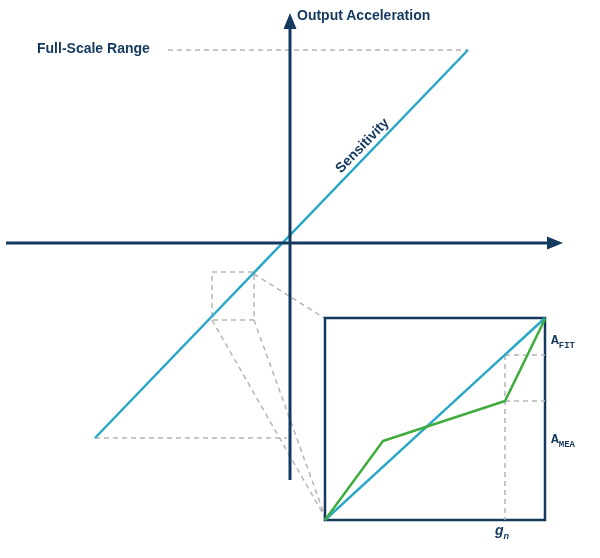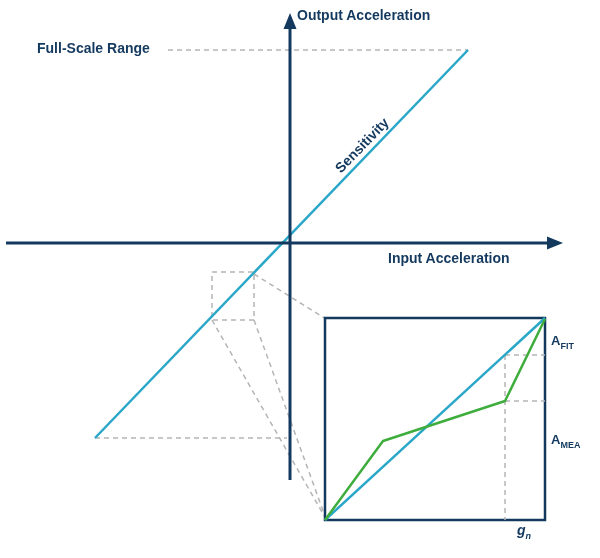--- a/index.html
+++ b/index.html
@@ -16,22 +16,22 @@
   }
   .diagram-svg{position:absolute;left:0;top:0;}
   .lbl{
     position:absolute;color:var(--navy);font-weight:bold;font-size:14px;
     white-space:nowrap;line-height:1.1;
   }
   .lbl .subtxt{font-size:9px;vertical-align:sub;}
   .sensitivity{
     transform:rotate(-46deg);transform-origin:left center;
   }
-  .side-lbl{font-size:13px;}
-  .gn-lbl{font-style:italic;font-weight:bold;font-size:14px;margin-left:22px;}
+  .side-lbl{font-size:13px;font-family:Liberation Mono, monospace;}
+  .gn-lbl{font-style:italic;font-weight:bold;font-size:14px;}
   .watermark{
     position:absolute;right:4px;top:533px;color:var(--watermark);
     font-size:15px;font-weight:normal;letter-spacing:0.3px;
   }
 </style>
 </head>
 <body>
 
 <div class="canvas">
 
@@ -64,21 +64,20 @@
 
     <polyline points="325,520 383,441 505,401 545,319" fill="none" style="stroke:var(--green);stroke-width:2.5;stroke-linejoin:round"></polyline>
   </svg>
 
   <div class="lbl" style="left:297px;top:8px;">Output Acceleration</div>
 
   <div class="lbl" style="left:37px;top:41px;">Full-Scale Range</div>
 
   <div class="lbl sensitivity" style="left:338px;top:163px;">Sensitivity</div>
 
-  <div class="lbl" style="left:388px;top:251px;">Input Acceleration</div>
 
   <div class="lbl side-lbl" style="left:551px;top:334px;">
     <span>A</span><span class="subtxt">FIT</span>
   </div>
 
   <div class="lbl side-lbl" style="left:551px;top:391px;margin-top:42px;">
     <span>A</span><span class="subtxt">MEA</span>
   </div>
 
   <div class="lbl gn-lbl" style="left:495px;top:523px;">

